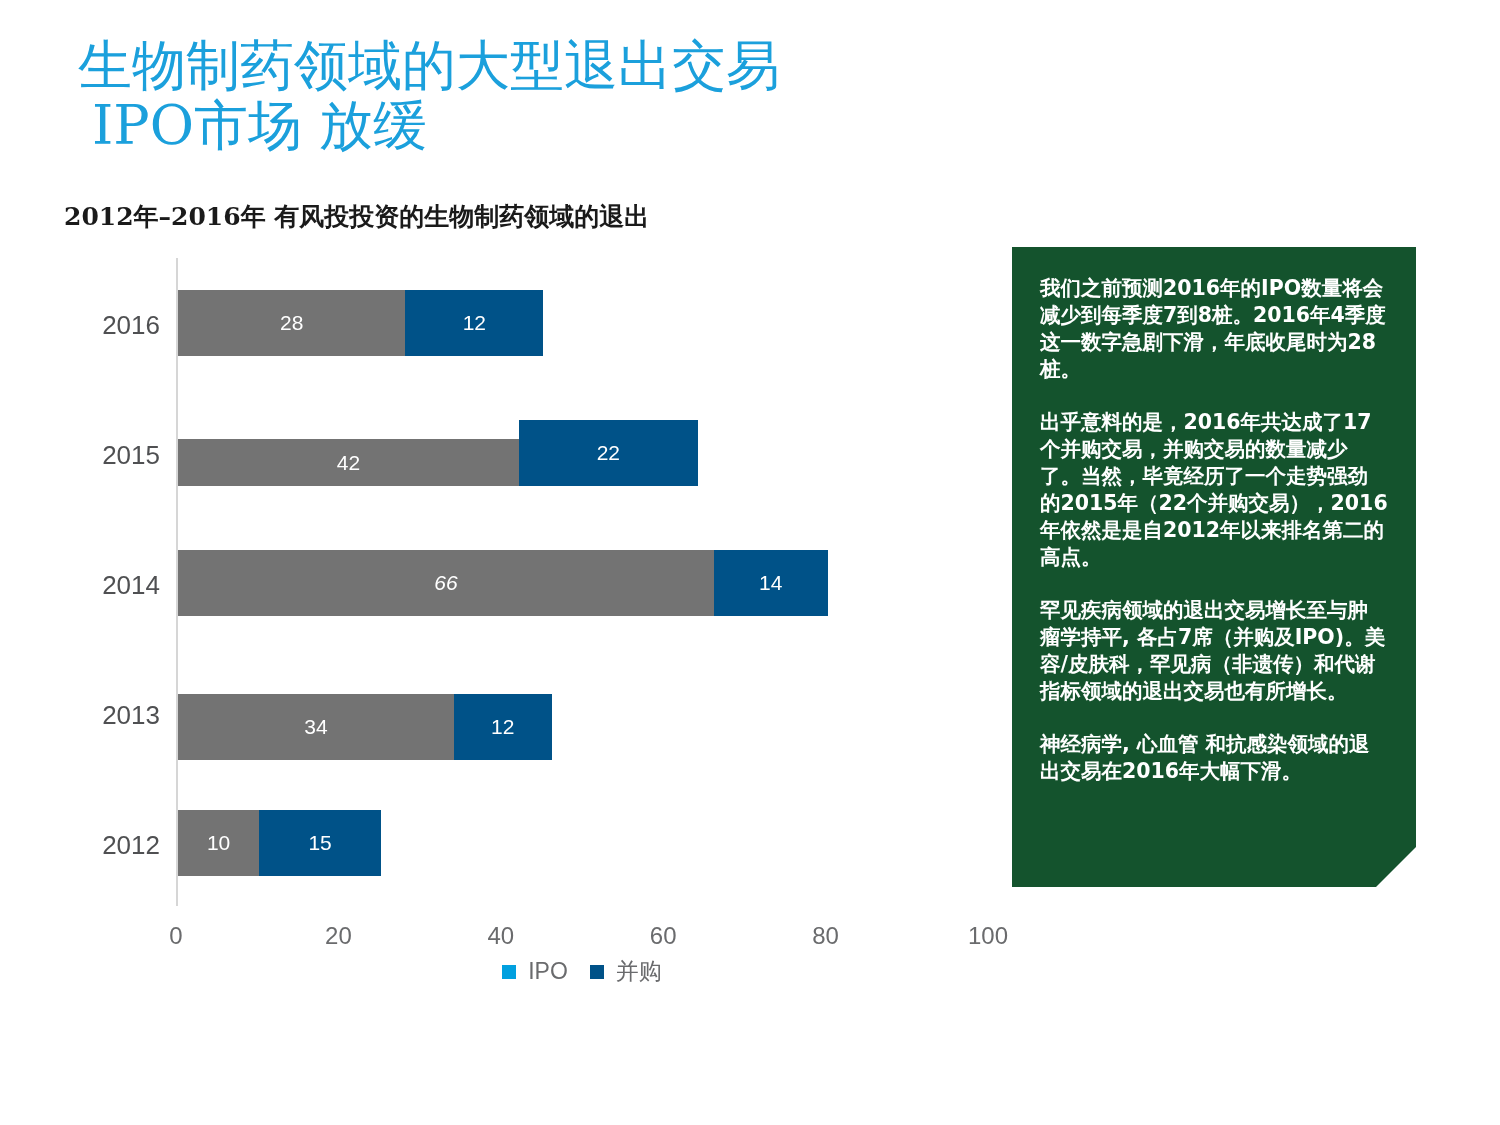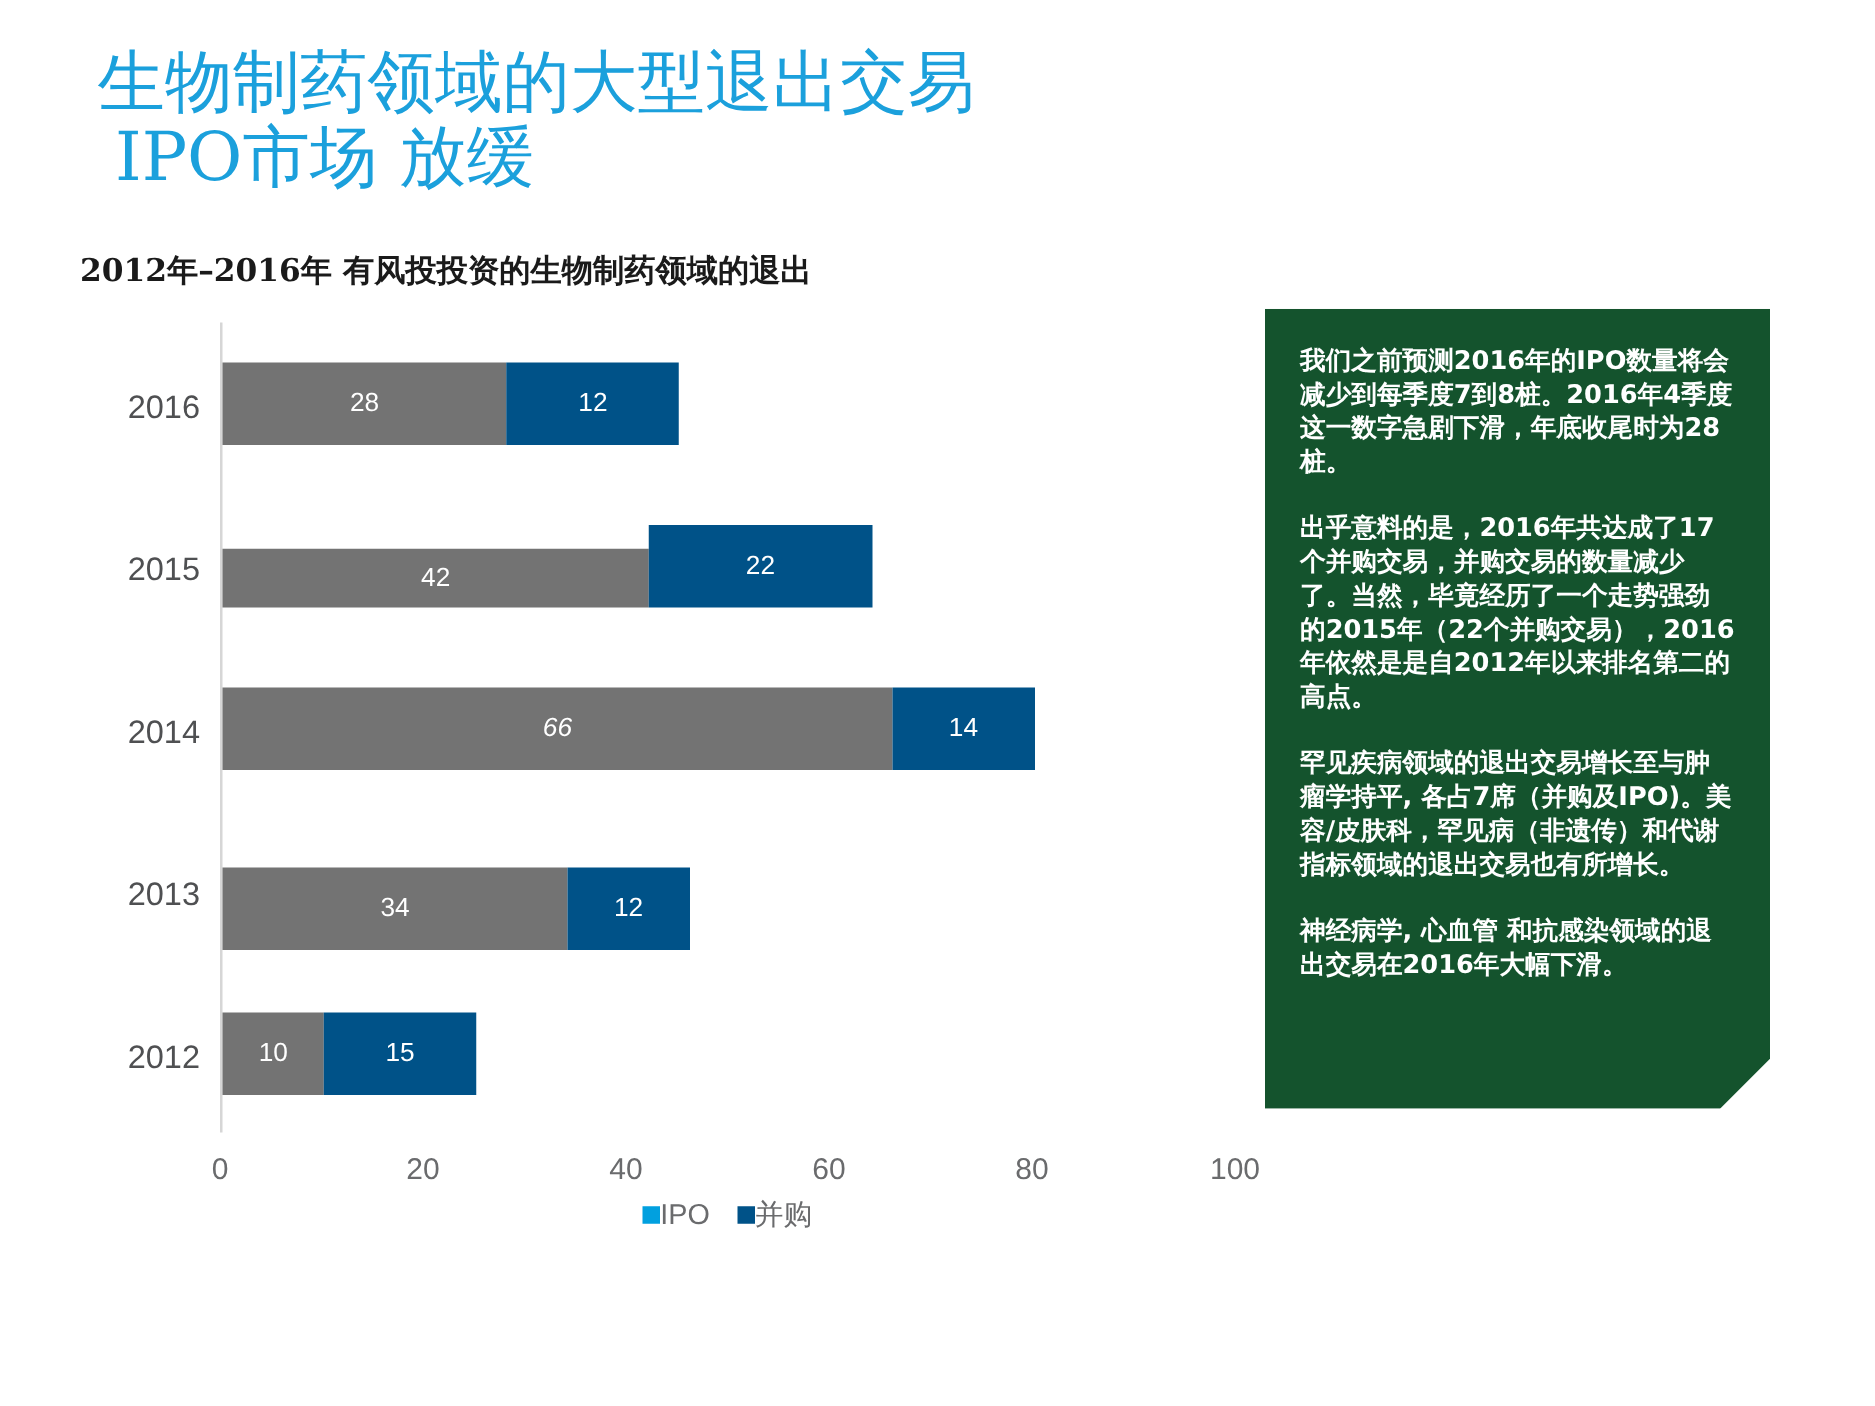--- a/index.html
+++ b/index.html
@@ -45,21 +45,21 @@
 
   
   #xaxis{position:absolute;left:98px;top:672px;width:812px;height:30px;}
   .xtick{position:absolute;top:0;transform:translateX(-50%);color:#6a6b6d;font-size:24px;}
 
   
   #legend{
     position:absolute;left:98px;top:706px;width:812px;
     display:flex;justify-content:center;align-items:center;gap:22px;
   }
-  .leg-item{display:flex;align-items:center;gap:0;}
+  .leg-item{display:flex;align-items:center;gap:12px;}
   .leg-swatch{width:14px;height:14px;display:inline-block;}
   .leg-swatch.ipo{background:#01A0DF;}
   .leg-swatch.ma{background:#005288;}
   .leg-text{color:#6a6b6d;font-size:23px;}
 
   
   #callout{
     position:absolute;left:1012px;top:247px;width:404px;height:640px;
     background:#14532d;
     color:#ffffff;

